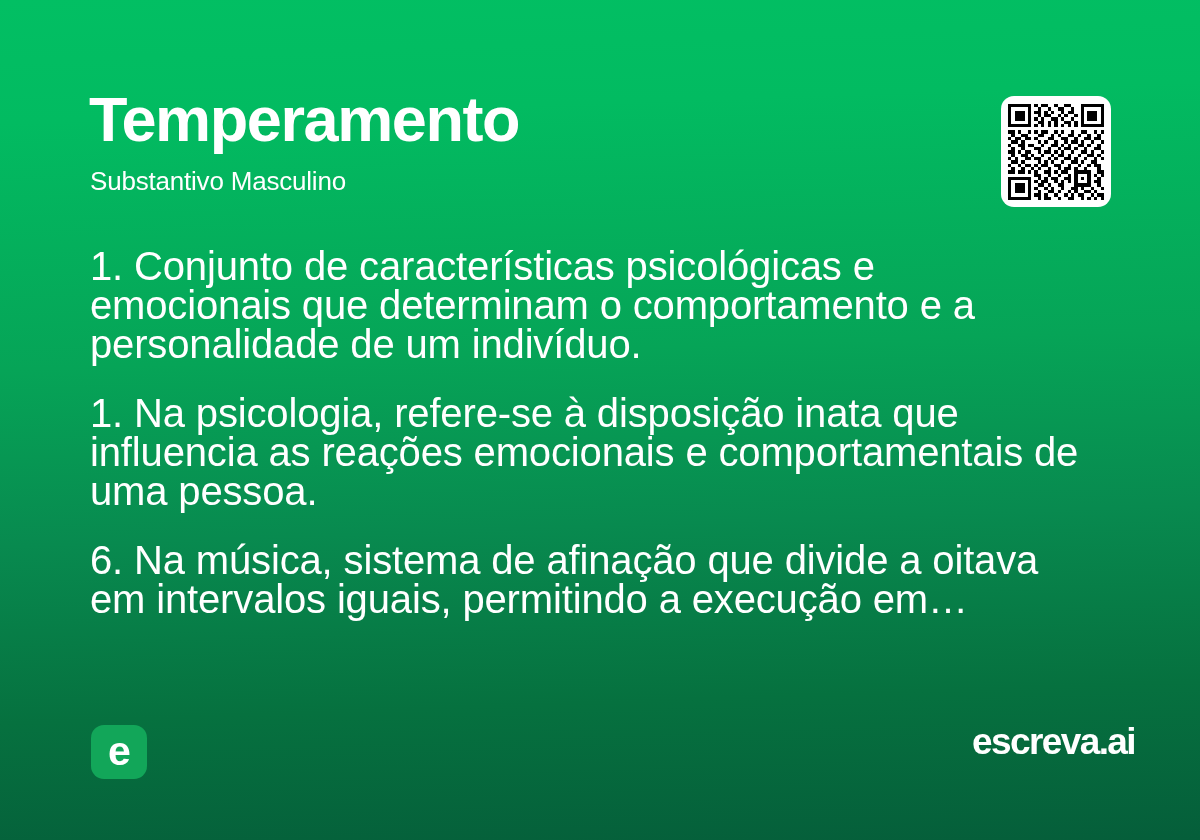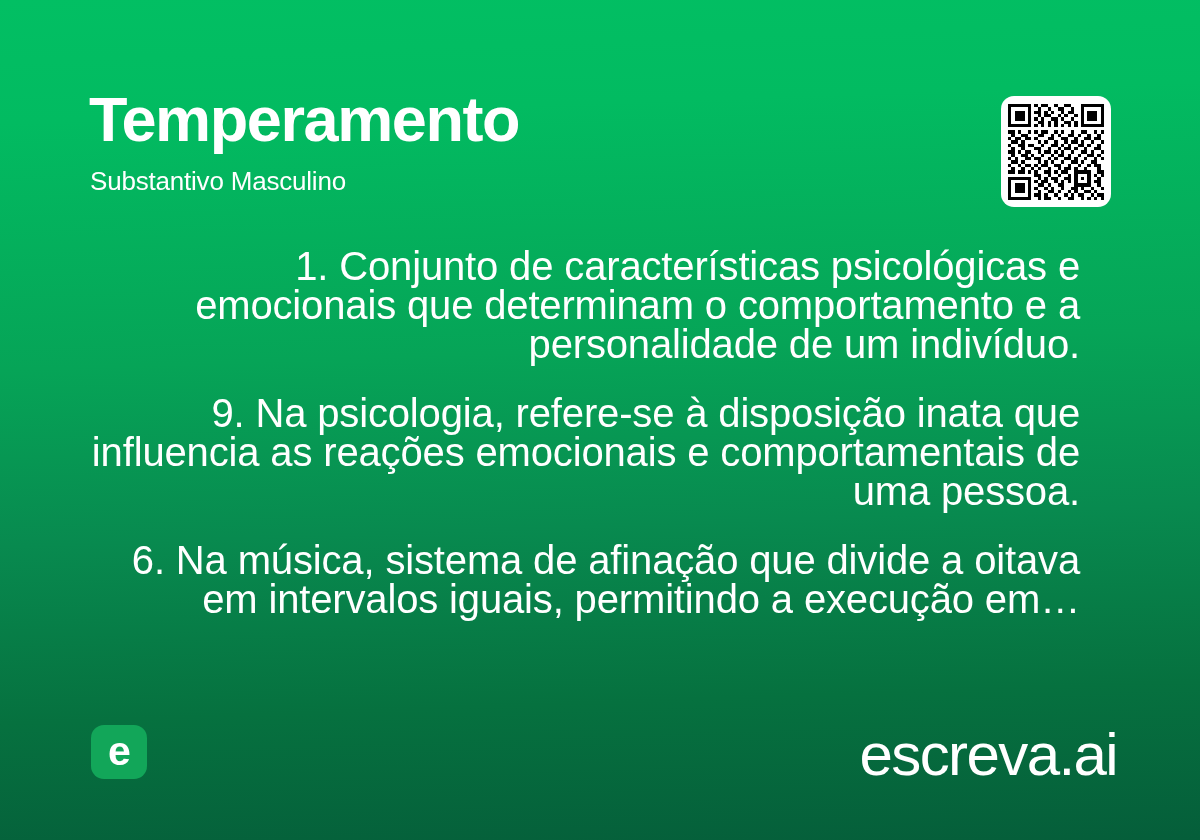--- a/index.html
+++ b/index.html
@@ -7,21 +7,20 @@
     padding: 0;
     background: #ffffff;
   }
   #card {
     position: relative;
     width: 1200px;
     height: 840px;
     overflow: hidden;
     background: linear-gradient(178deg, #02bf63 0%, #02bb61 14%, #06a457 42%, #088a4f 62%, #06713f 82%, #055e3a 100%);
     font-family: "Liberation Sans", sans-serif;
-    text-align: right;
     -webkit-font-smoothing: antialiased;
   }
 
   
   #title {
     position: absolute;
     left: 89px;
     top: 86px;
     margin: 0;
     font-size: 63px;
@@ -99,42 +98,42 @@
   #logo-badge-letter {
     font-size: 41px;
     font-weight: 700;
     line-height: 1;
     color: #ffffff;
     letter-spacing: -1px;
     margin-top: -2px;
   }
   #wordmark {
     position: absolute;
-    right: 83px;
+    right: 65px;
     top: 722px;
-    font-size: 60px;
-    font-weight: 400;
+    font-size: 37px;
+    font-weight: 700;
     letter-spacing: -1.6px;
     line-height: 1.1;
     color: #ffffff;
     white-space: nowrap;
   }
 </style>
 </head>
 <body>
 
 <div id="card">
 
   <h1 id="title">Temperamento</h1>
 
   <div id="subtitle">Substantivo Masculino</div>
 
   <div id="definitions">
     <p class="definition">1. Conjunto de características psicológicas e emocionais que determinam o comportamento e a personalidade de um indivíduo.</p>
-    <p class="definition">9. Na psicologia, refere-se à disposição inata que influencia as reações emocionais e comportamentais de uma pessoa.</p>
+    <p class="definition">1. Na psicologia, refere-se à disposição inata que influencia as reações emocionais e comportamentais de uma pessoa.</p>
     <p class="definition">6. Na música, sistema de afinação que divide a oitava em intervalos iguais, permitindo a execução em…</p>
   </div>
 
   <div id="qr-panel">
     <svg id="qr-code" viewBox="0 0 29 29" shape-rendering="crispEdges" xmlns="http://www.w3.org/2000/svg">
       <rect width="29" height="29" fill="#ffffff"></rect>
       <g fill="#000000">
 
         <rect x="0" y="0" width="7" height="1"></rect>
           <rect x="0" y="6" width="7" height="1"></rect>

